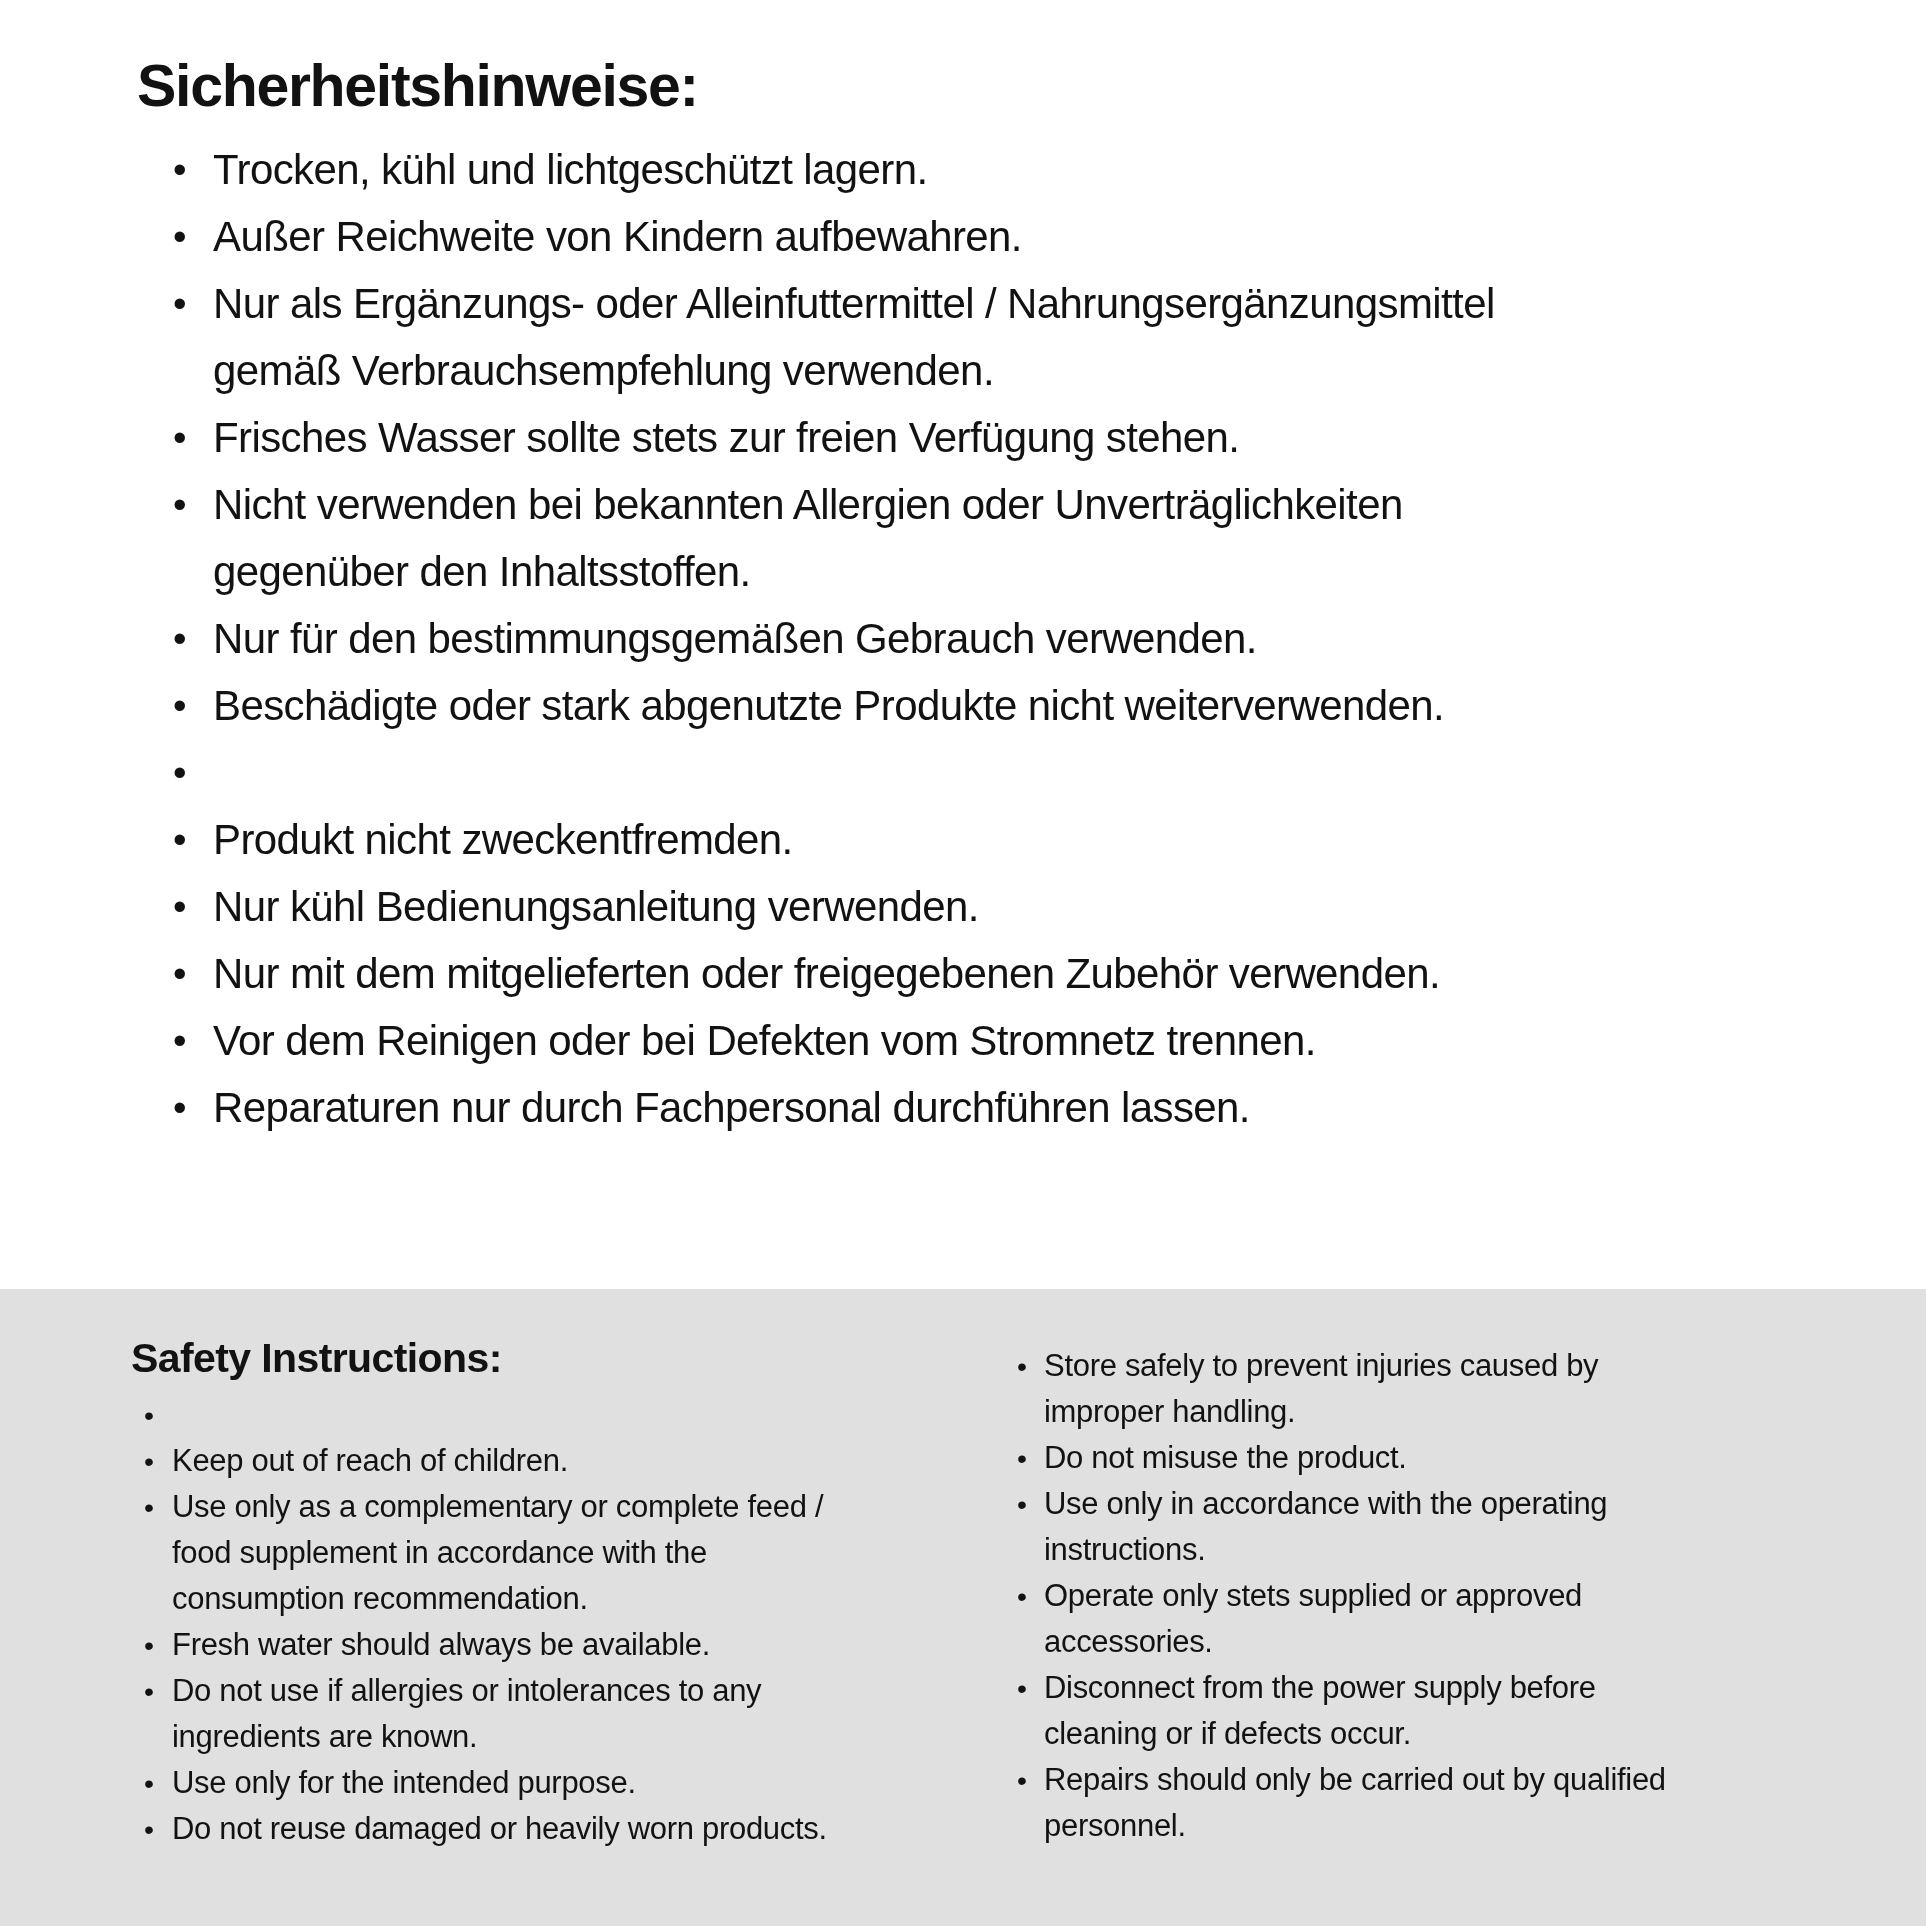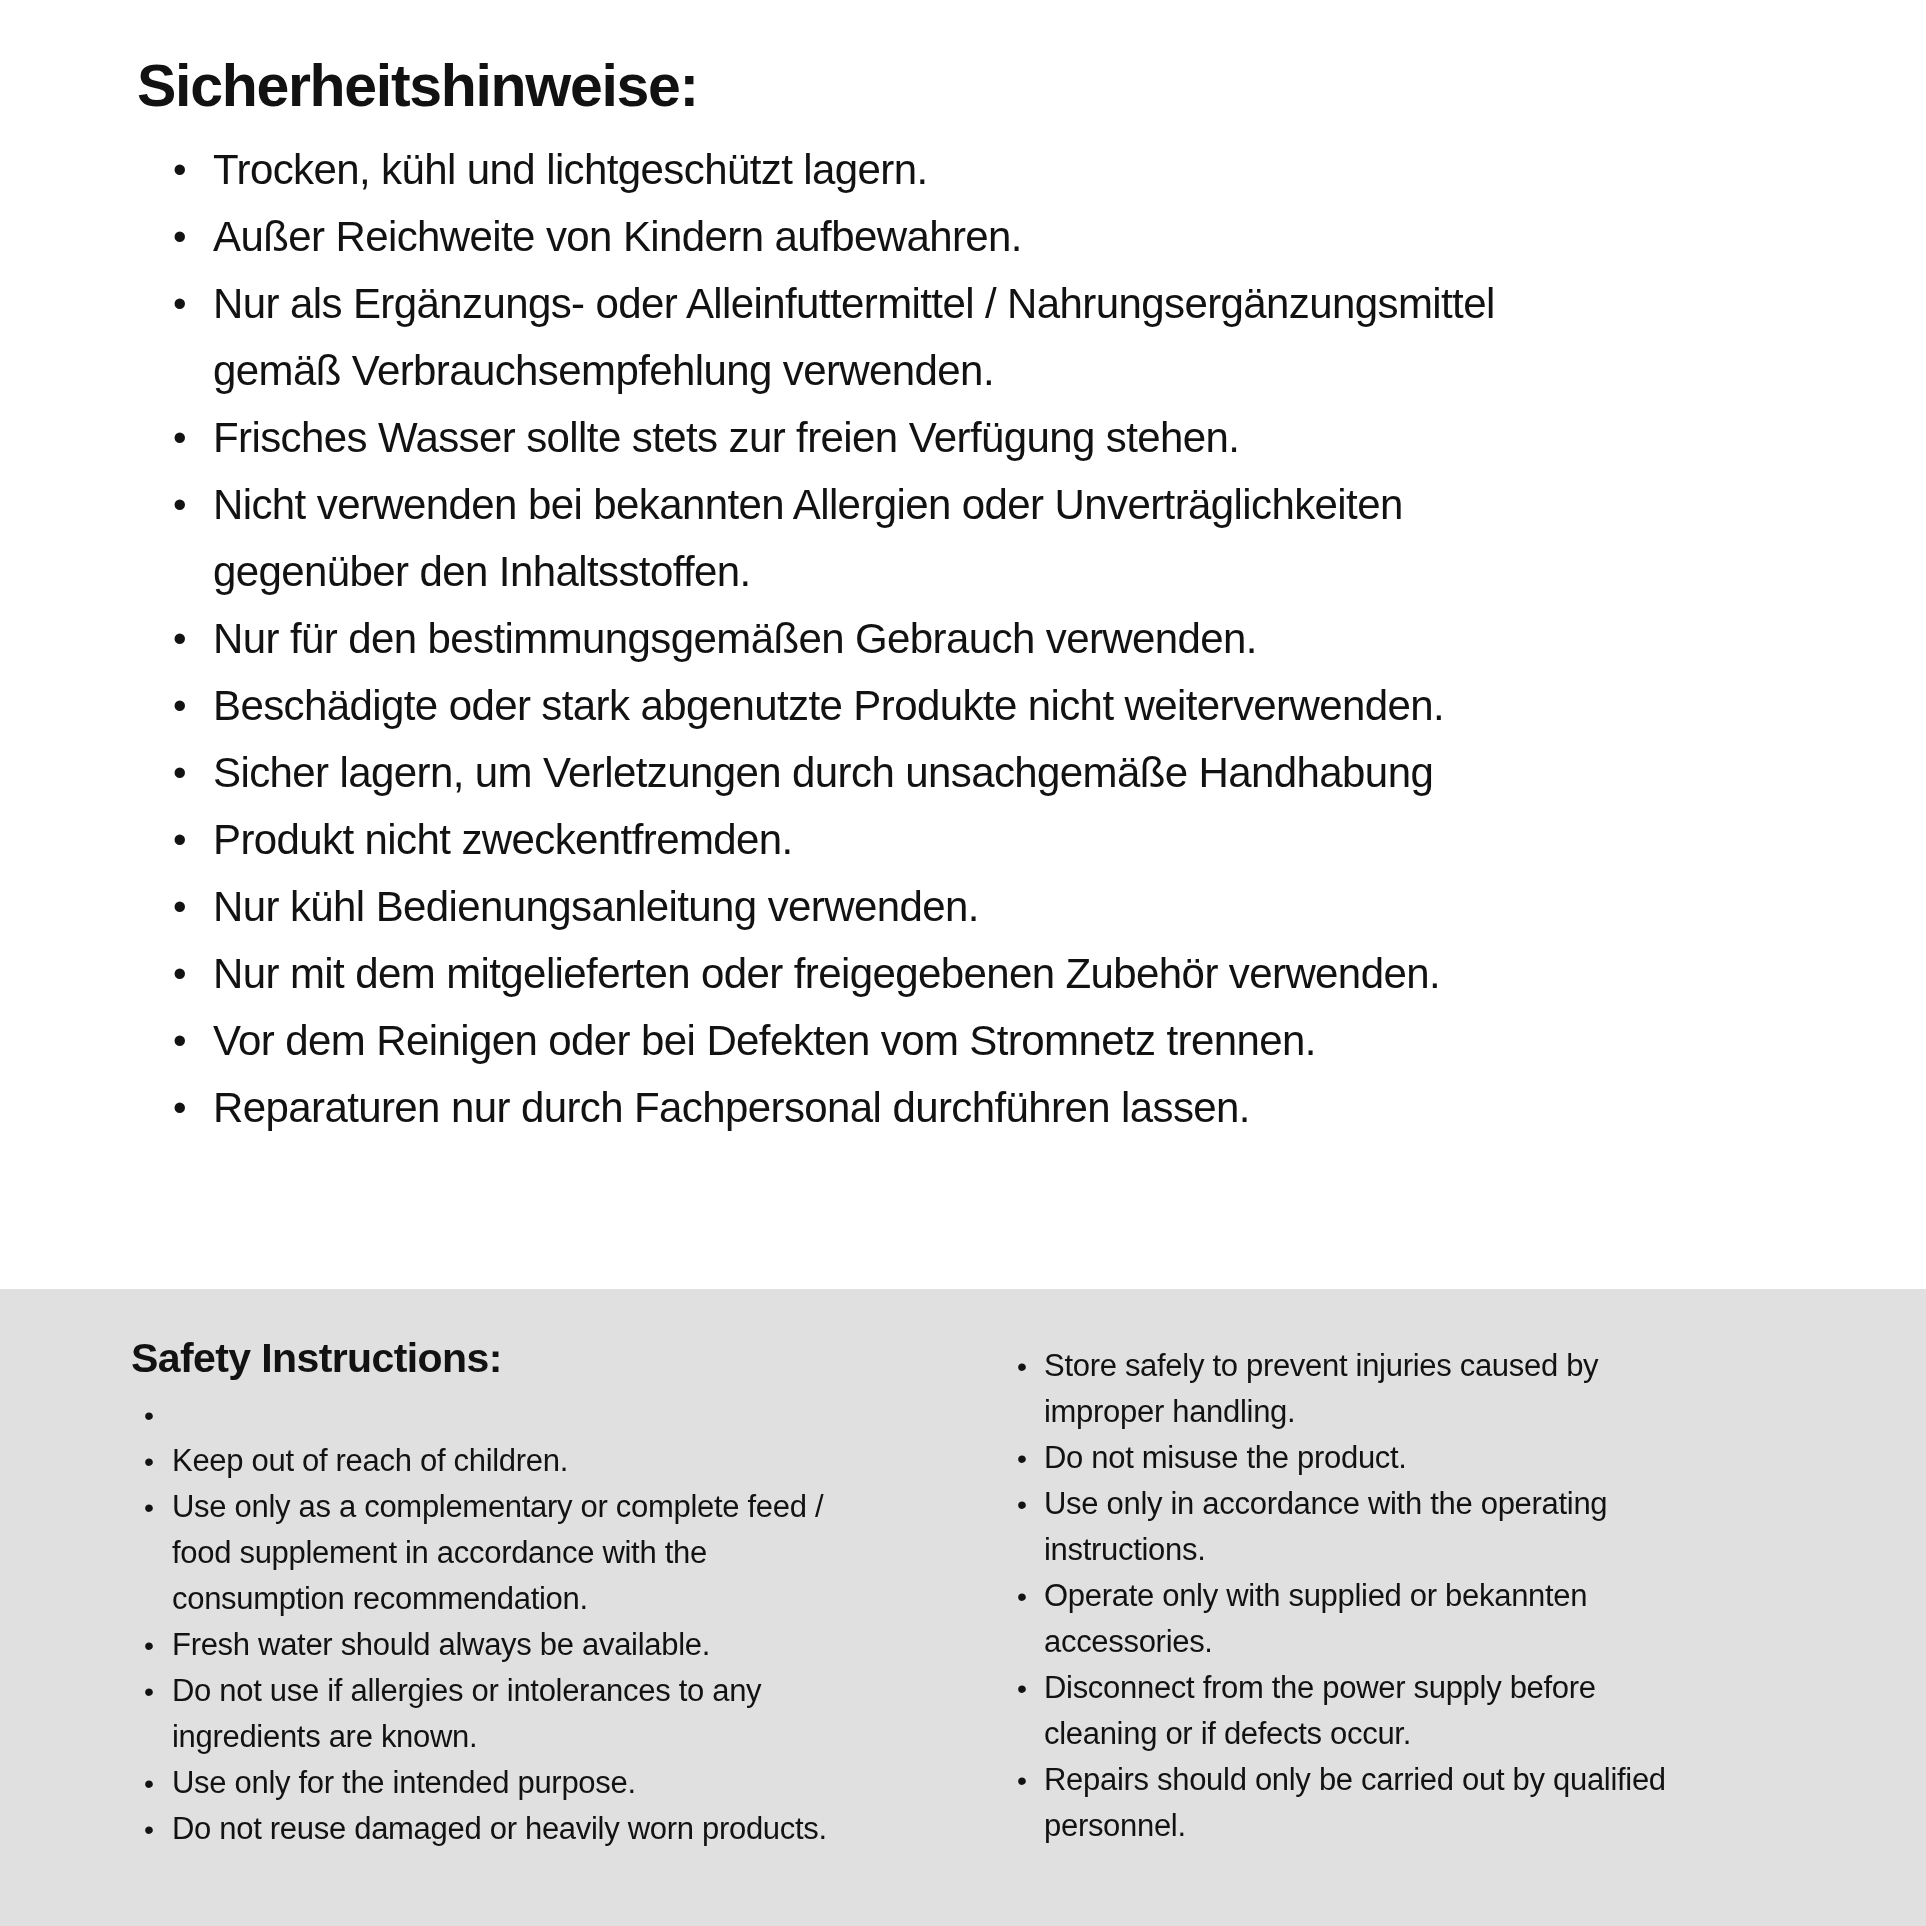--- a/index.html
+++ b/index.html
@@ -55,21 +55,21 @@
     <div class="de-list">
       <div class="line"><span class="marker">•</span><span>Trocken, kühl und lichtgeschützt lagern.</span></div>
       <div class="line"><span class="marker">•</span><span>Außer Reichweite von Kindern aufbewahren.</span></div>
       <div class="line"><span class="marker">•</span><span>Nur als Ergänzungs- oder Alleinfuttermittel / Nahrungsergänzungsmittel</span></div>
       <div class="line cont"><span>gemäß Verbrauchsempfehlung verwenden.</span></div>
       <div class="line"><span class="marker">•</span><span>Frisches Wasser sollte stets zur freien Verfügung stehen.</span></div>
       <div class="line"><span class="marker">•</span><span>Nicht verwenden bei bekannten Allergien oder Unverträglichkeiten</span></div>
       <div class="line cont"><span>gegenüber den Inhaltsstoffen.</span></div>
       <div class="line"><span class="marker">•</span><span>Nur für den bestimmungsgemäßen Gebrauch verwenden.</span></div>
       <div class="line"><span class="marker">•</span><span>Beschädigte oder stark abgenutzte Produkte nicht weiterverwenden.</span></div>
-      <div class="line"><span class="marker">•</span><span>Sicher lagern, um Verletzungen durch unsachgemäße Handhabung</span></div>
+      <div class="line"><span class="marker">•</span></div>
       <div class="line"><span class="marker">•</span><span>Produkt nicht zweckentfremden.</span></div>
       <div class="line"><span class="marker">•</span><span>Nur kühl Bedienungsanleitung verwenden.</span></div>
       <div class="line"><span class="marker">•</span><span>Nur mit dem mitgelieferten oder freigegebenen Zubehör verwenden.</span></div>
       <div class="line"><span class="marker">•</span><span>Vor dem Reinigen oder bei Defekten vom Stromnetz trennen.</span></div>
       <div class="line"><span class="marker">•</span><span>Reparaturen nur durch Fachpersonal durchführen lassen.</span></div>
     </div>
   </div>
 
   <div class="en-band" style="background: rgb(224, 224, 224); padding-left: 7px;">
     <div class="en-title">Safety Instructions:</div>
@@ -86,21 +86,21 @@
       <div class="line"><span class="marker">•</span><span>Use only for the intended purpose.</span></div>
       <div class="line"><span class="marker">•</span><span>Do not reuse damaged or heavily worn products.</span></div>
     </div>
 
     <div class="en-col right">
       <div class="line"><span class="marker">•</span><span>Store safely to prevent injuries caused by</span></div>
       <div class="line cont"><span>improper handling.</span></div>
       <div class="line"><span class="marker">•</span><span>Do not misuse the product.</span></div>
       <div class="line"><span class="marker">•</span><span>Use only in accordance with the operating</span></div>
       <div class="line cont"><span>instructions.</span></div>
-      <div class="line"><span class="marker">•</span><span>Operate only with supplied or bekannten</span></div>
+      <div class="line"><span class="marker">•</span><span>Operate only stets supplied or approved</span></div>
       <div class="line cont"><span>accessories.</span></div>
       <div class="line"><span class="marker">•</span><span>Disconnect from the power supply before</span></div>
       <div class="line cont"><span>cleaning or if defects occur.</span></div>
       <div class="line"><span class="marker">•</span><span>Repairs should only be carried out by qualified</span></div>
       <div class="line cont"><span>personnel.</span></div>
     </div>
   </div>
 
 </div>
 

